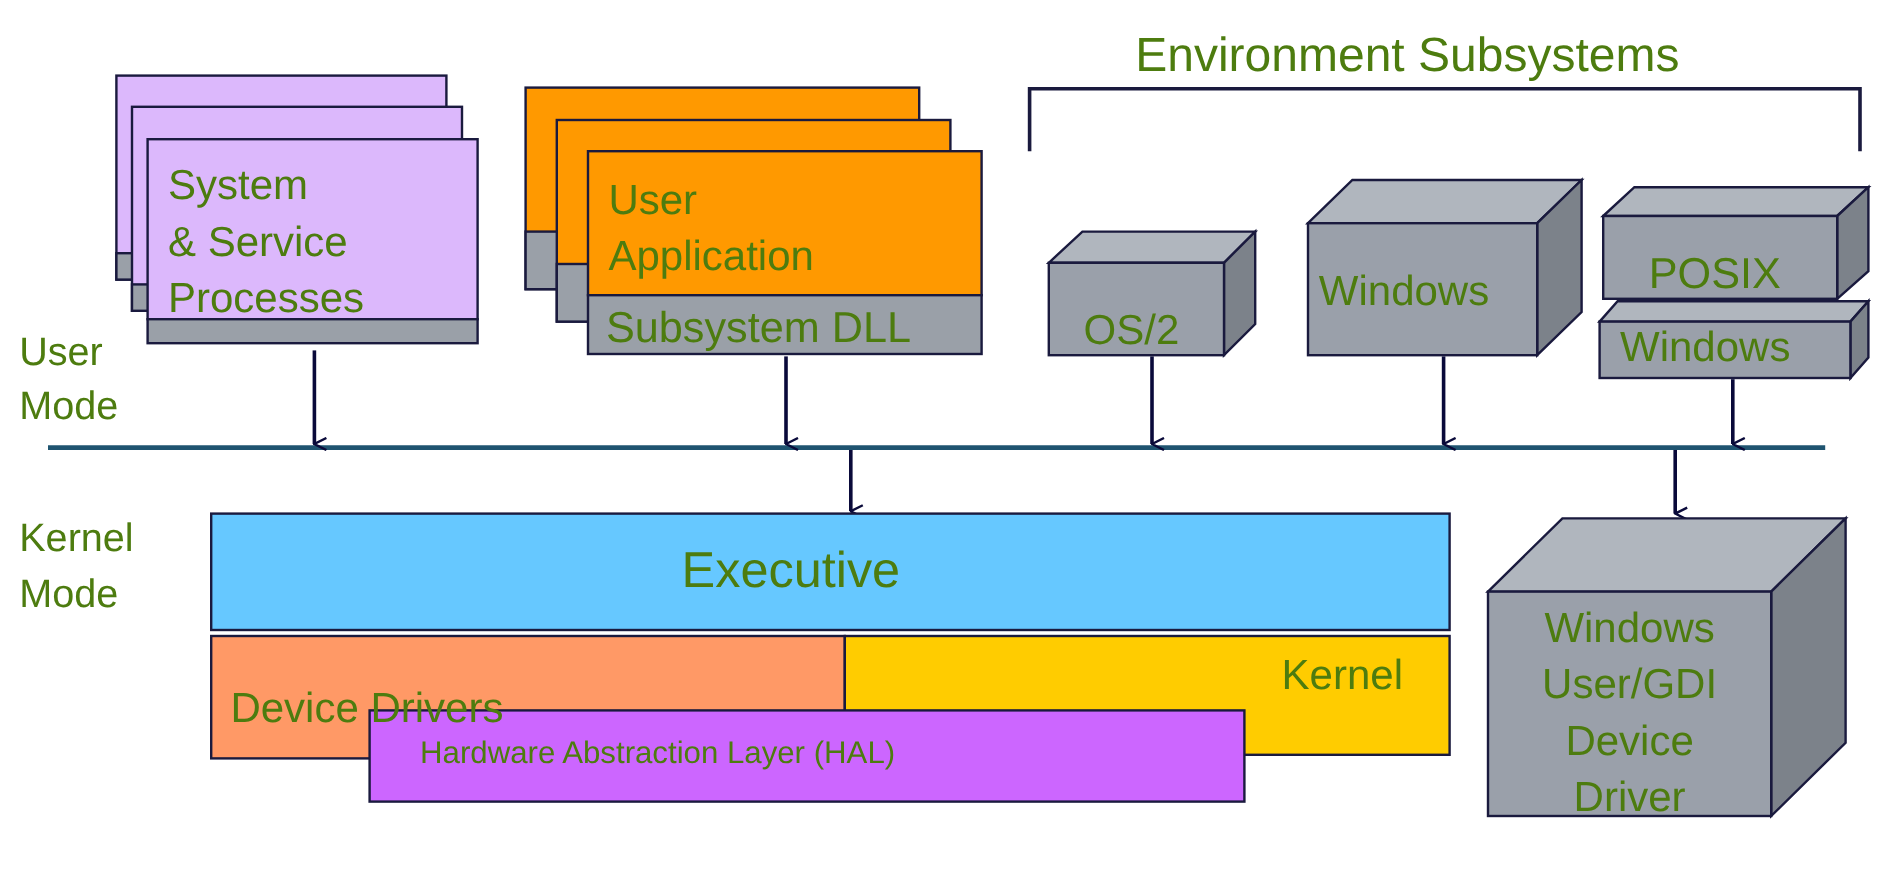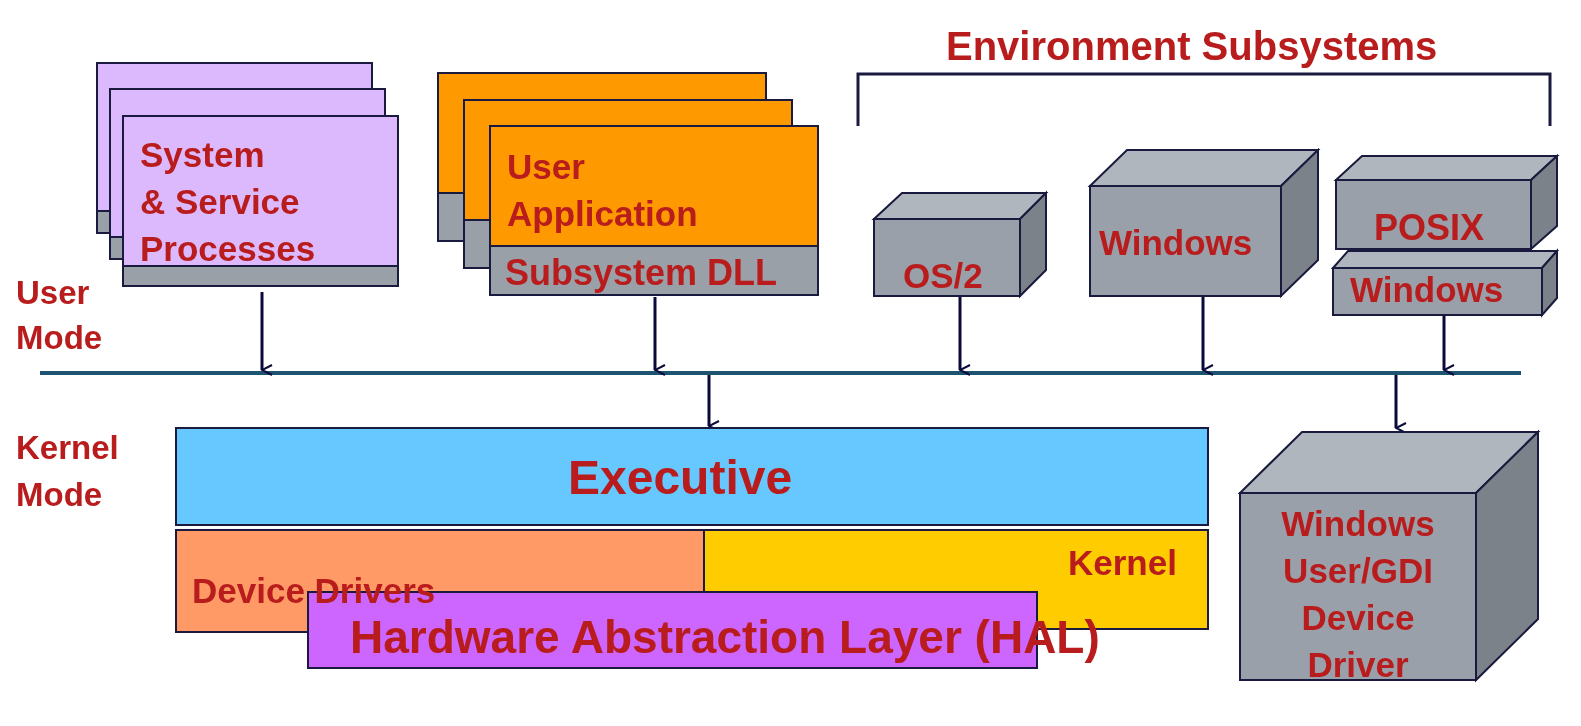--- a/index.html
+++ b/index.html
@@ -1,19 +1,19 @@
 <!DOCTYPE html>
 <html><head>
 <meta charset="utf-8">
 <style>
   html, body { margin: 0; padding: 0; background: #ffffff; }
   body { width: 1581px; height: 726px; position: relative; overflow: hidden;
          font-family: "Liberation Sans", sans-serif; }
   #diagram { position: absolute; left: 0; top: 0; width: 1581px; height: 726px; }
-  .lbl { position: absolute; color: #b91c1c; font-weight: bold;
+  .lbl { position: absolute; color: #4d7c0f; font-weight: normal;
          font-family: "Liberation Sans", sans-serif; line-height: 1.0; white-space: nowrap; }
   .lbl-multi { white-space: pre-line; }
 </style>
 </head>
 <body>
 
 <svg id="diagram" xmlns="http://www.w3.org/2000/svg" width="1581" height="726" viewBox="0 0 1581 726">
   <defs>
     <marker id="arrowhead" viewBox="0 0 12 12" refX="6" refY="11" markerWidth="12" markerHeight="12" orient="auto-start-reverse" markerUnits="userSpaceOnUse">
       <path d="M1,1 L6,11 L11,1" fill="none" stroke="#0a0a3a" stroke-width="2"></path>
@@ -97,21 +97,21 @@
 
 <div class="lbl lbl-multi" style="left:507px; top:143px; font-size:35px; line-height:47px;">User
 Application</div>
 <div class="lbl" style="left:505px; top:255px; font-size:36px;">Subsystem DLL</div>
 
 <div class="lbl" style="left:903px; top:258px; font-size:35px;">OS/2</div>
 <div class="lbl" style="left:1099px; top:225px; font-size:35px;">Windows</div>
 <div class="lbl" style="left:1374px; top:210px; font-size:36px;">POSIX</div>
 <div class="lbl" style="left:1350px; top:272px; font-size:35px;">Windows</div>
 
-<div class="lbl" style="left:568px; top:454px; font-size:48px;">Executive</div>
+<div class="lbl" style="left:568px; top:454px; font-size:42px;">Executive</div>
 <div class="lbl" style="left:192px; top:545px; font-size:35px;margin-top:28px;">Device Drivers</div>
 <div class="lbl" style="left:1068px; top:545px; font-size:35px;">Kernel</div>
-<div class="lbl" style="left:350px; top:614px; font-size:46px;">Hardware Abstraction Layer (HAL)</div>
+<div class="lbl" style="left:350px; top:614px; font-size:26px;">Hardware Abstraction Layer (HAL)</div>
 
 <div class="lbl lbl-multi" style="left:1240px; top:500px; width:236px; text-align:center; font-size:35px; line-height:47px;">Windows
 User/GDI
 Device
 Driver</div>
 
 </body></html>

